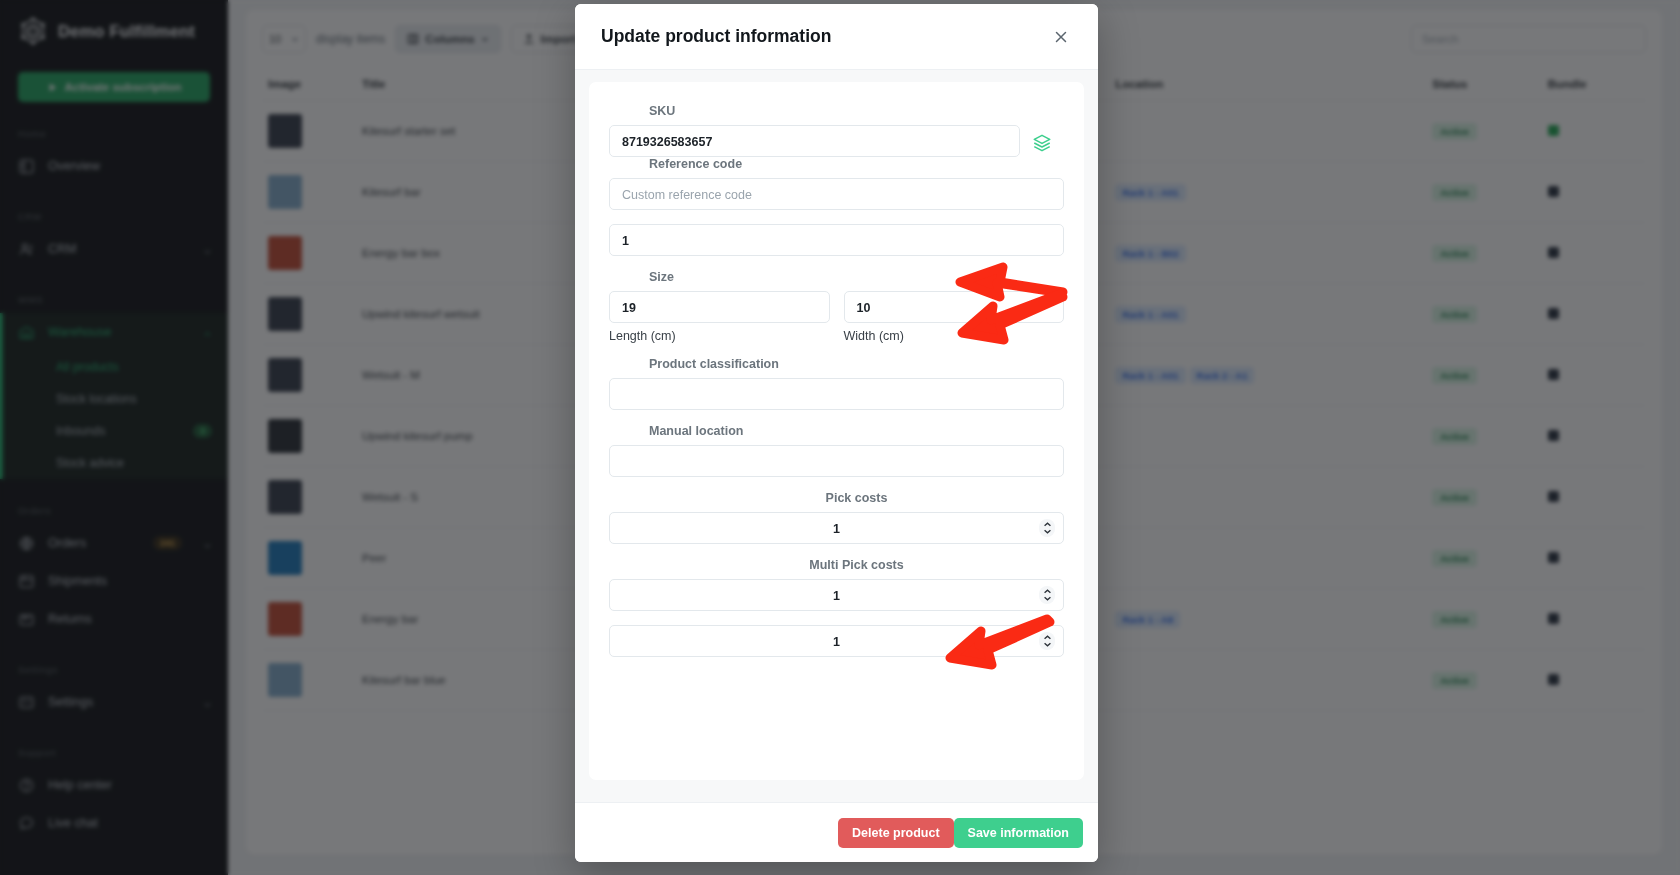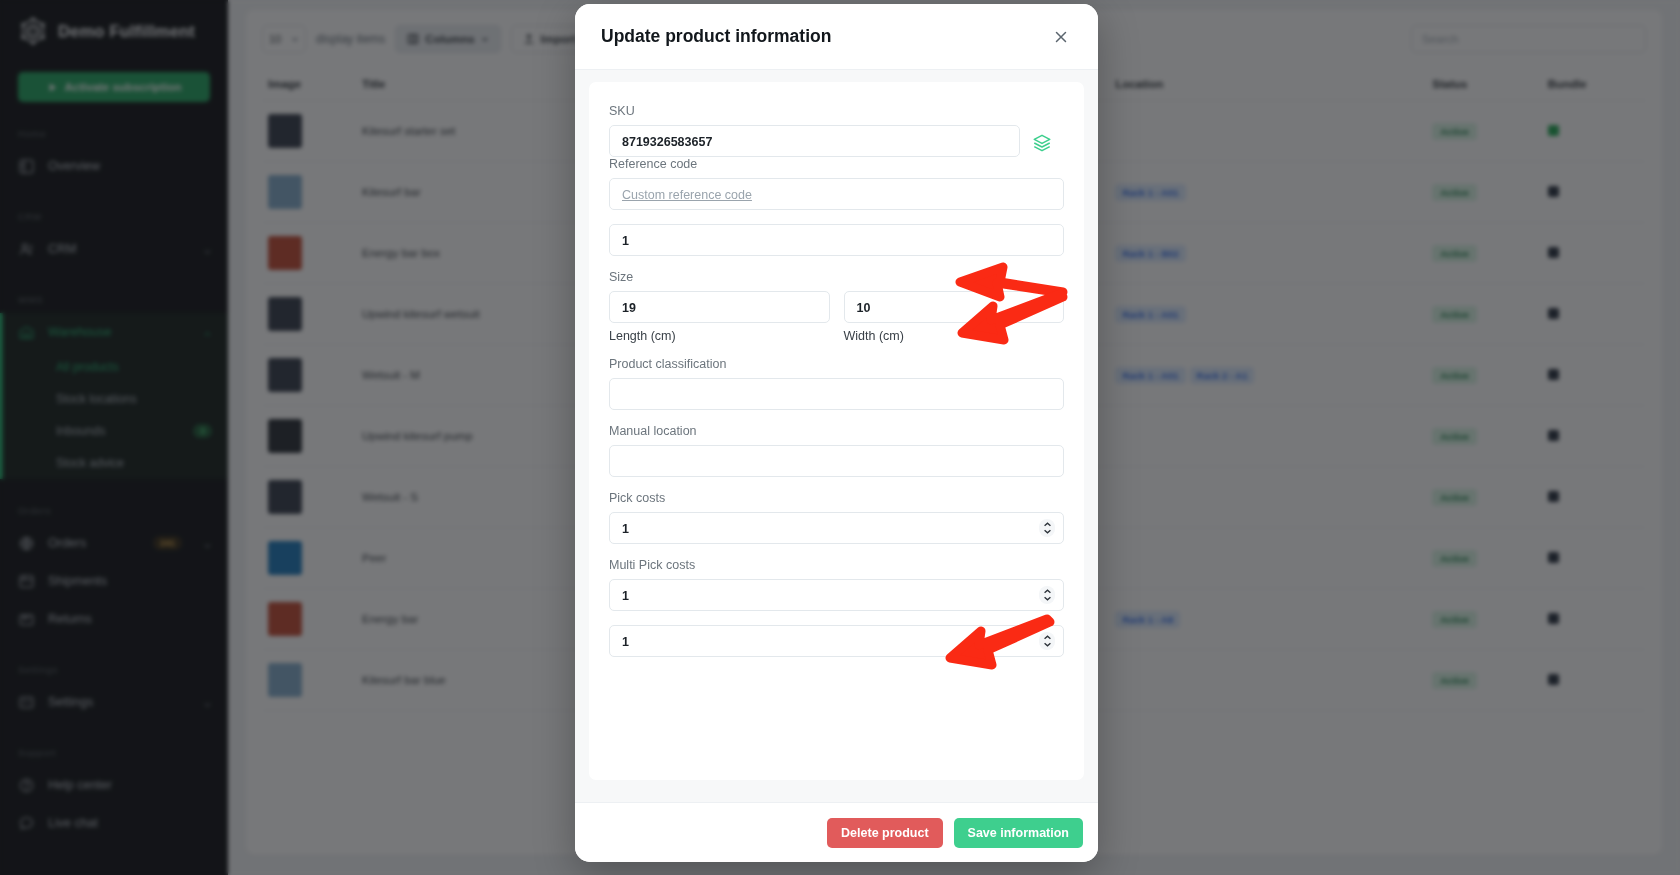--- a/index.html
+++ b/index.html
@@ -134,21 +134,21 @@
   .overlay {
     position: absolute; inset: 0;
     background: rgba(28,30,33,.60);
     backdrop-filter: blur(2px);
   }
   .modal {
     position: absolute;
     left: 575px; top: 4px;
     width: 523px; height: 858px;
     background: #ffffff;
-    border-radius: 15px;
+    border-radius: 6px;
     box-shadow: 0 12px 40px rgba(0,0,0,.28);
     display: flex; flex-direction: column;
     overflow: hidden;
   }
   .modal-header {
     height: 66px; flex: 0 0 66px;
     display: flex; align-items: center;
     padding: 0 24px 0 26px;
     border-bottom: 1px solid #edf0f3;
     background: #fff;
@@ -163,60 +163,60 @@
     background: #f7f8f9;
     padding: 12px 14px 22px 14px;
   }
   .inner-card {
     background: #ffffff; border-radius: 7px;
     padding: 22px 20px 30px 20px;
     height: 100%;
   }
   .field { margin-bottom: 14px; position: relative; }
   .flabel {
-    display: block; font-size: 12.5px; font-weight: 400;
-    color: #6c757d; margin-bottom: 7px;
+    display: block; font-size: 12.5px; font-weight: 700;
+    color: #6c757d; margin-bottom: 7px; margin-left: 40px;
   }
   .finput {
     width: 100%; height: 32px;
     border: 1px solid #e3e8ec; border-radius: 5px;
     background: #fff;
     font-size: 12.5px; font-weight: 700; color: #1c2228;
     padding: 0 12px; line-height: 32px;
   }
-  .finput.placeholder { color: #9aa4ad; font-weight: 400; text-decoration: underline; }
+  .finput.placeholder { color: #9aa4ad; font-weight: 400; }
   .finput.empty { }
   .sku-row { display: flex; align-items: flex-end; gap: 0; }
   .sku-row .field { flex: 1 1 auto; margin-bottom: 0; }
   .stack-icon { width: 44px; display: flex; justify-content: center; padding-bottom: 4px; }
 
   .size-row { display: flex; gap: 14px; }
   .size-col { flex: 1 1 0; }
   .size-sub { font-size: 12.5px; color: #3a4148; margin-top: 6px; }
 
-  .spinner-wrap { position: relative; }
+  .spinner-wrap { position: relative; text-align: center; }
   .spin {
     position: absolute; right: 9px; top: 50%; transform: translateY(-50%);
     width: 16px; height: 18px;
     display: flex; flex-direction: column; align-items: center; justify-content: center;
     gap: 2px; border-radius: 9px; background: #f4f6f8;
     cursor: pointer;
   }
   .chev-wrap { position: relative; }
   .chev-down {
     position: absolute; right: 12px; top: 50%; transform: translateY(-50%);
     color: #2b3138; pointer-events: none;
   }
 
   .modal-footer {
     flex: 0 0 60px; height: 60px;
     border-top: 1px solid #edf0f3;
     background: #fff;
     display: flex; align-items: center; justify-content: flex-end;
-    gap: 11px; padding: 0 15px;
+    padding: 0 15px;
   }
   .btn {
     height: 30px; border-radius: 5px; border: none;
     font-size: 12.5px; font-weight: 700; color: #fff;
     padding: 0 14px; cursor: pointer;
     font-family: "Liberation Sans", sans-serif;
   }
   .btn-danger { background: #e15b5b; }
   .btn-success { background: #3ecf8e; }
 

